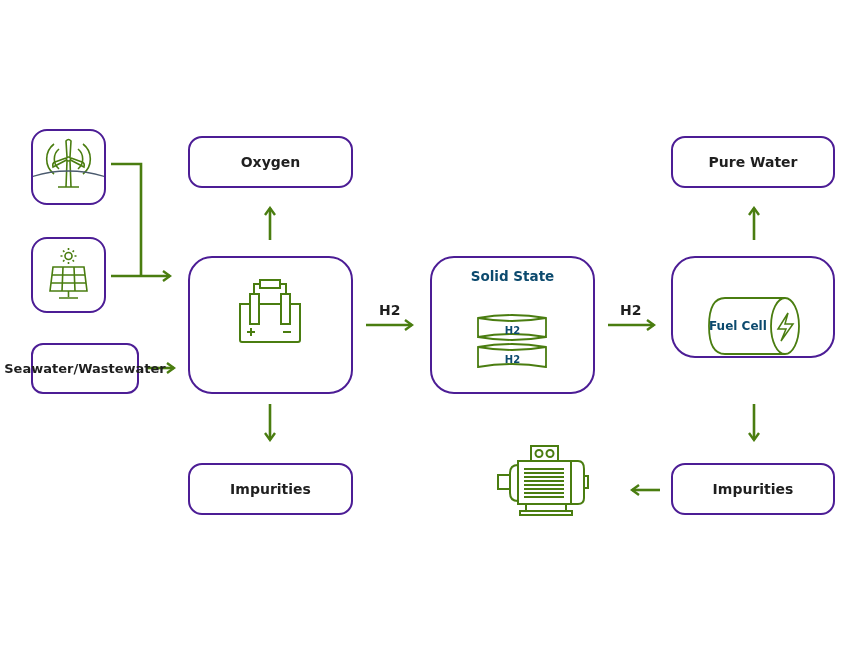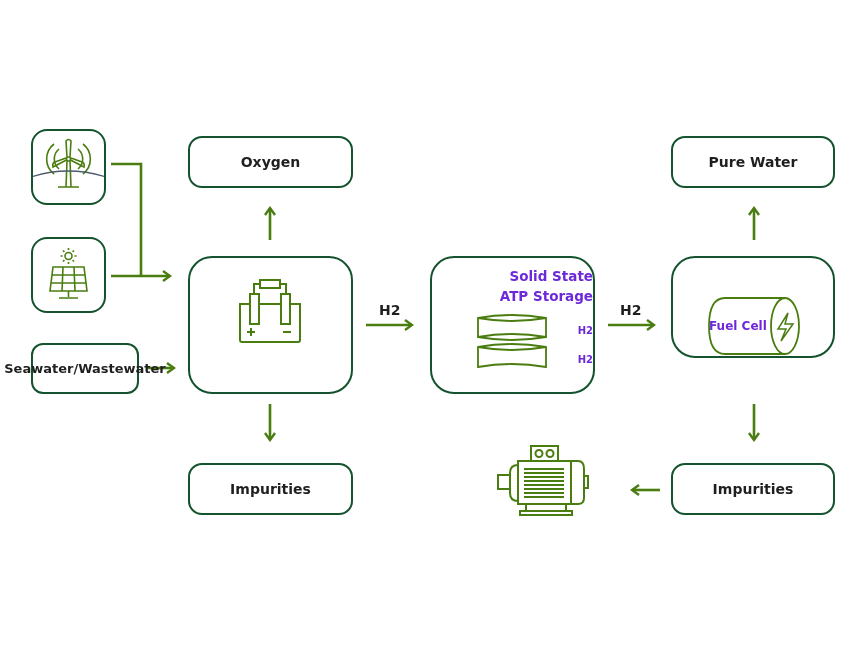--- a/index.html
+++ b/index.html
@@ -1,26 +1,26 @@
 <!DOCTYPE html>
 <html><head>
 <meta charset="utf-8">
 <style>
   html, body { margin:0; padding:0; background:#ffffff; }
   body { width:865px; height:652px; position:relative; overflow:hidden;
          font-family:"DejaVu Sans", sans-serif; color:#222; }
-  .box { position:absolute; box-sizing:border-box; border:2px solid #14532d;
+  .box { position:absolute; box-sizing:border-box; border:2px solid #4c1d95;
          border-radius:14px; background:#fff; display:flex; align-items:center;
          justify-content:center; text-align:center; font-weight:bold; font-size:14px; color:#1f1f1f; }
   .big { border-radius:24px; }
   .icon-box { border-radius:16px; }
   .lbl { position:absolute; font-weight:bold; font-size:14px; color:#1f1f1f; }
   svg.layer { position:absolute; left:0; top:0; }
   .ic { position:absolute; }
-  .ic-text { position:absolute; font-weight:bold; color:#6d28d9; text-align:right; }
+  .ic-text { position:absolute; font-weight:bold; color:#0c4a6e; text-align:center; }
 </style>
 </head>
 <body>
 
 <svg class="layer" width="865" height="652">
   <defs>
     <marker id="ah" markerWidth="10" markerHeight="12" refX="8" refY="6" orient="auto" markerUnits="userSpaceOnUse">
       <path d="M1,1 L8,6 L1,11" fill="none" stroke="#4a7d10" stroke-width="2.4"></path>
     </marker>
   </defs>
@@ -93,21 +93,20 @@
 
 <div class="box" style="left:188px;top:463px;width:165px;height:52px;">
   <span>Impurities</span>
 </div>
 
 <span class="lbl" style="left:379px;top:302px;">H2</span>
 <span class="lbl" style="left:620px;top:302px;">H2</span>
 
 <div class="box big" style="left:430px;top:256px;width:165px;height:138px;">
   <span class="ic-text" style="left:0;right:0;top:10px;font-size:13.5px;font-weight:600;">Solid State</span>
-  <span class="ic-text" style="left:0;right:0;top:30px;font-size:13.5px;font-weight:600;">ATP Storage</span>
   <svg class="ic" width="80" height="62" viewBox="0 0 80 62" style="left:40px;top:55px;">
     <g stroke="#4a7d10" stroke-width="1.8" fill="#fff">
       <path d="M6,5 Q40,-1 74,5 V24 Q40,18 6,24 Z"></path>
       <path d="M6,5 Q40,11 74,5" fill="none"></path>
       <path d="M6,34 Q40,28 74,34 V54 Q40,48 6,54 Z"></path>
       <path d="M6,34 Q40,40 74,34" fill="none"></path>
       <path d="M6,24 Q40,30 74,24" fill="none"></path>
     </g>
   </svg>
   <span class="ic-text" style="left:0;right:0;top:67px;font-size:10px;">H2</span>

